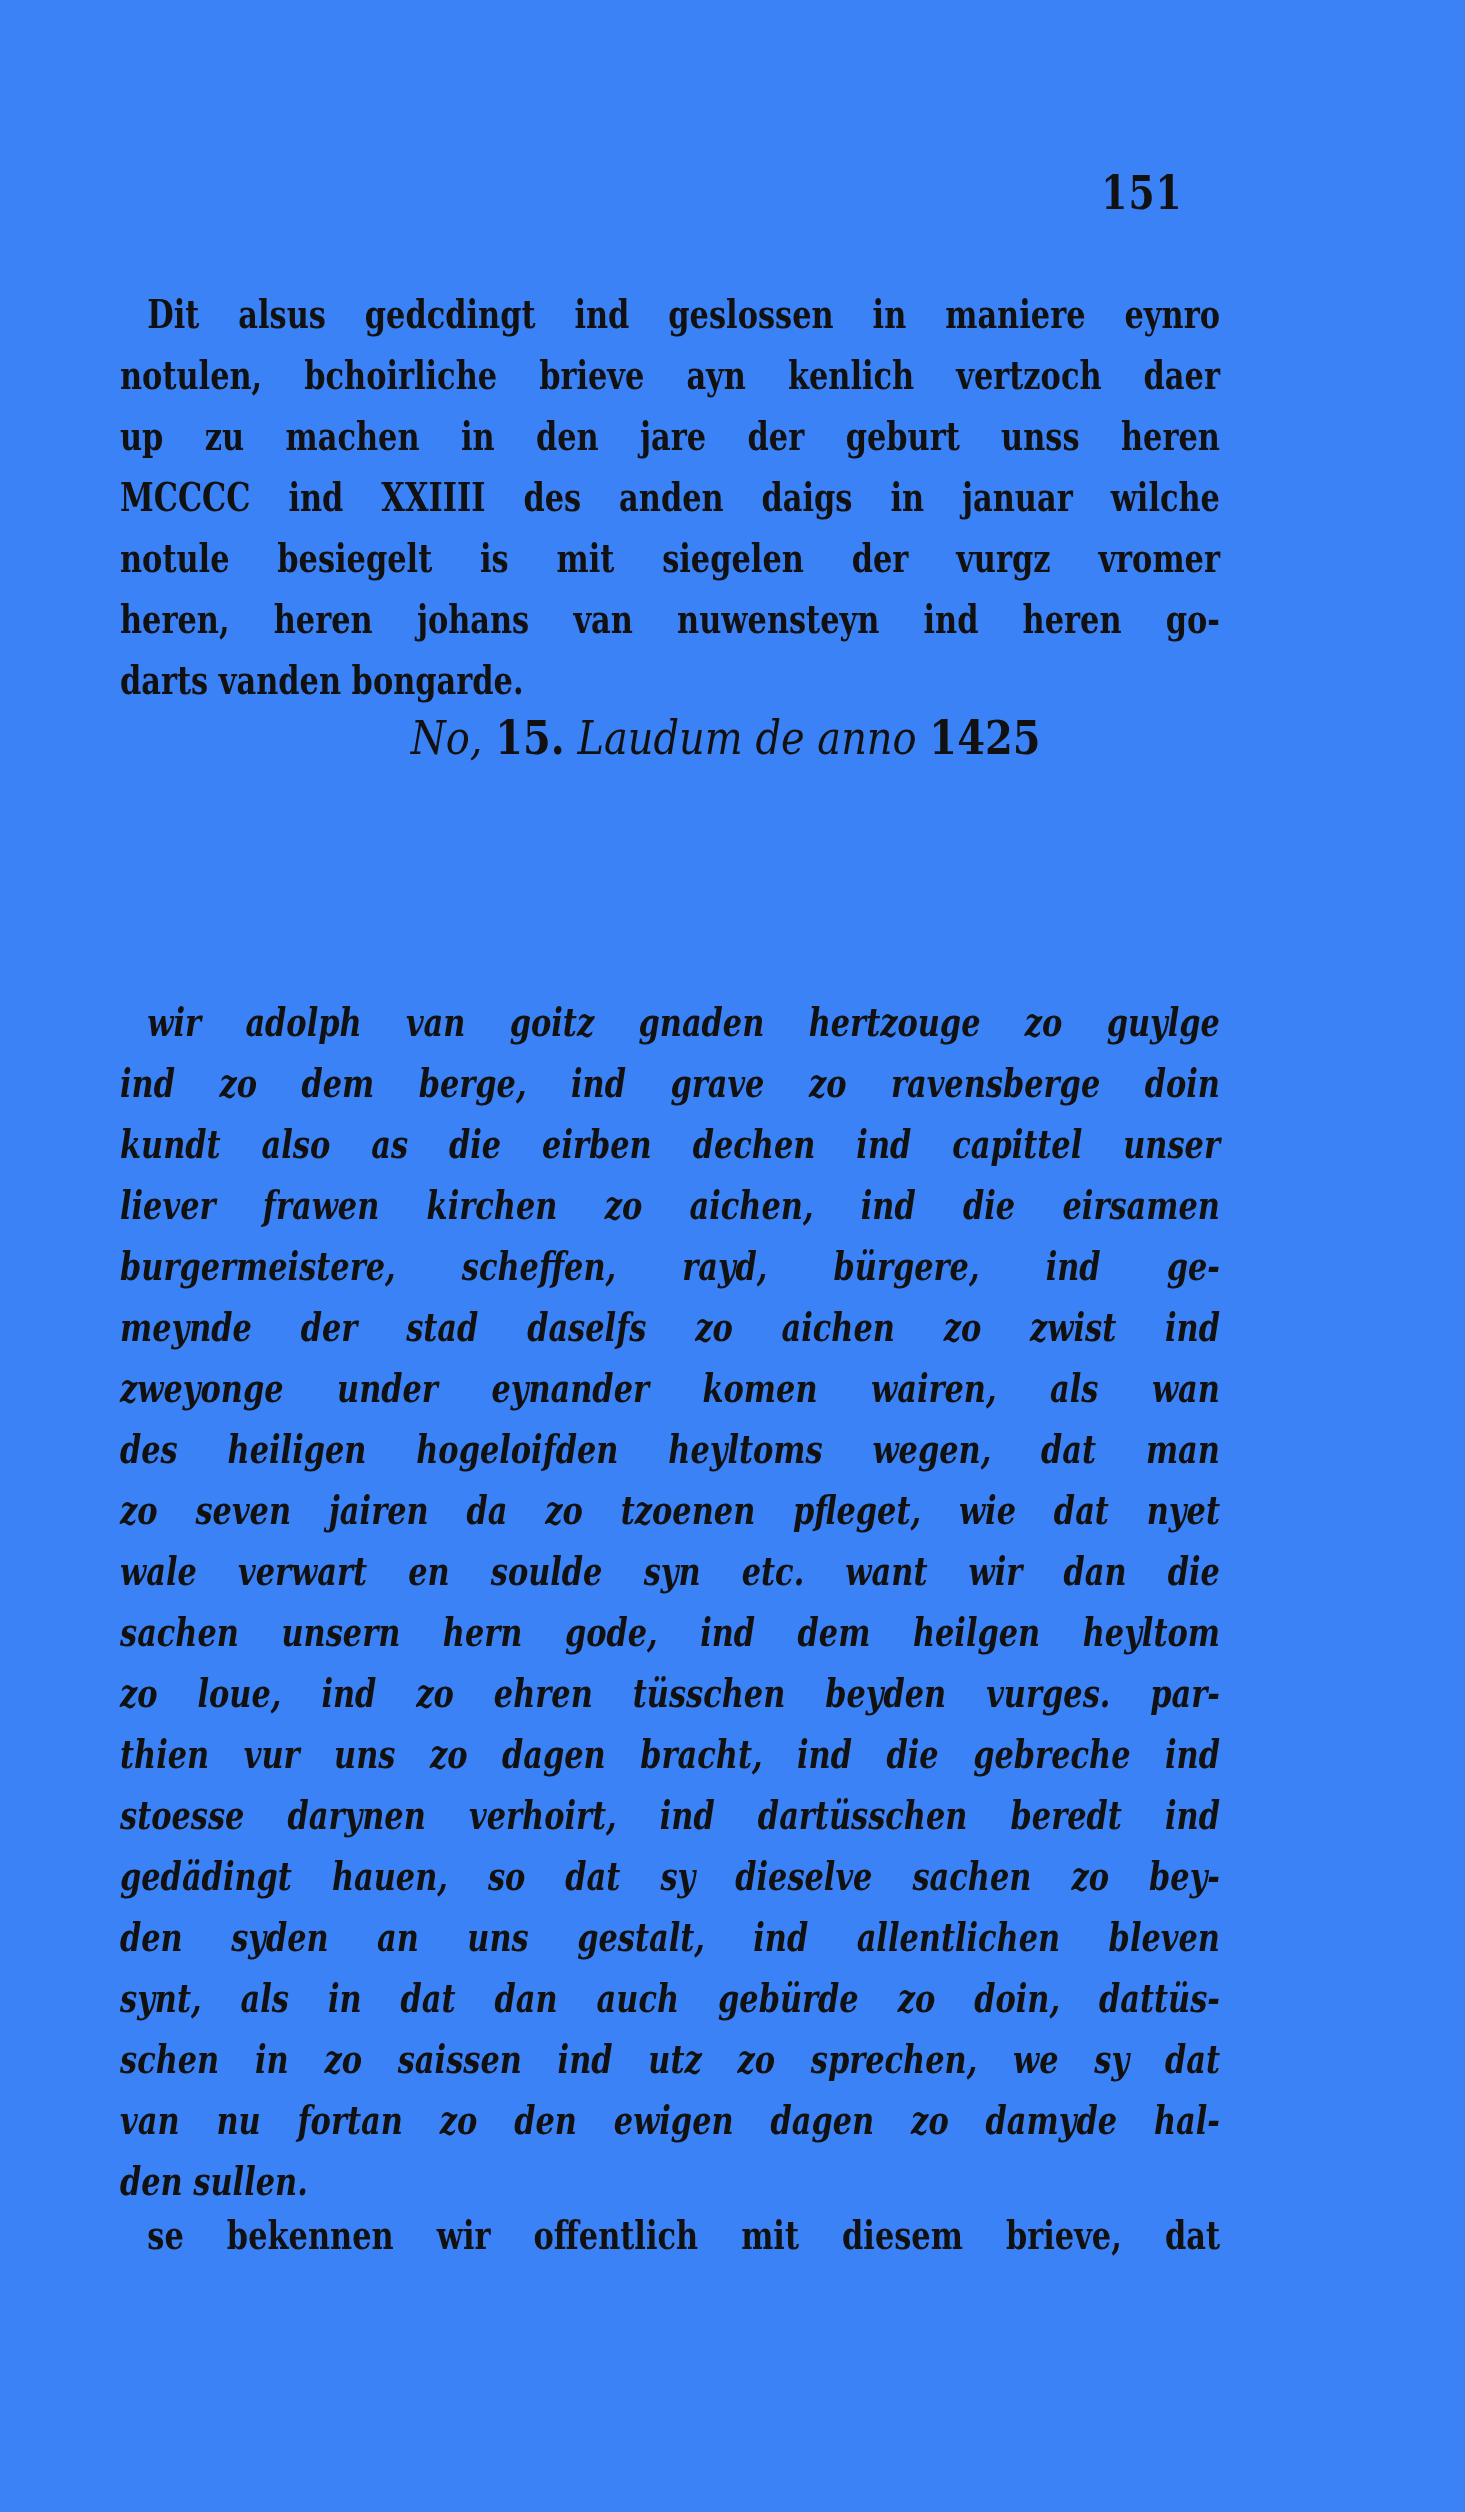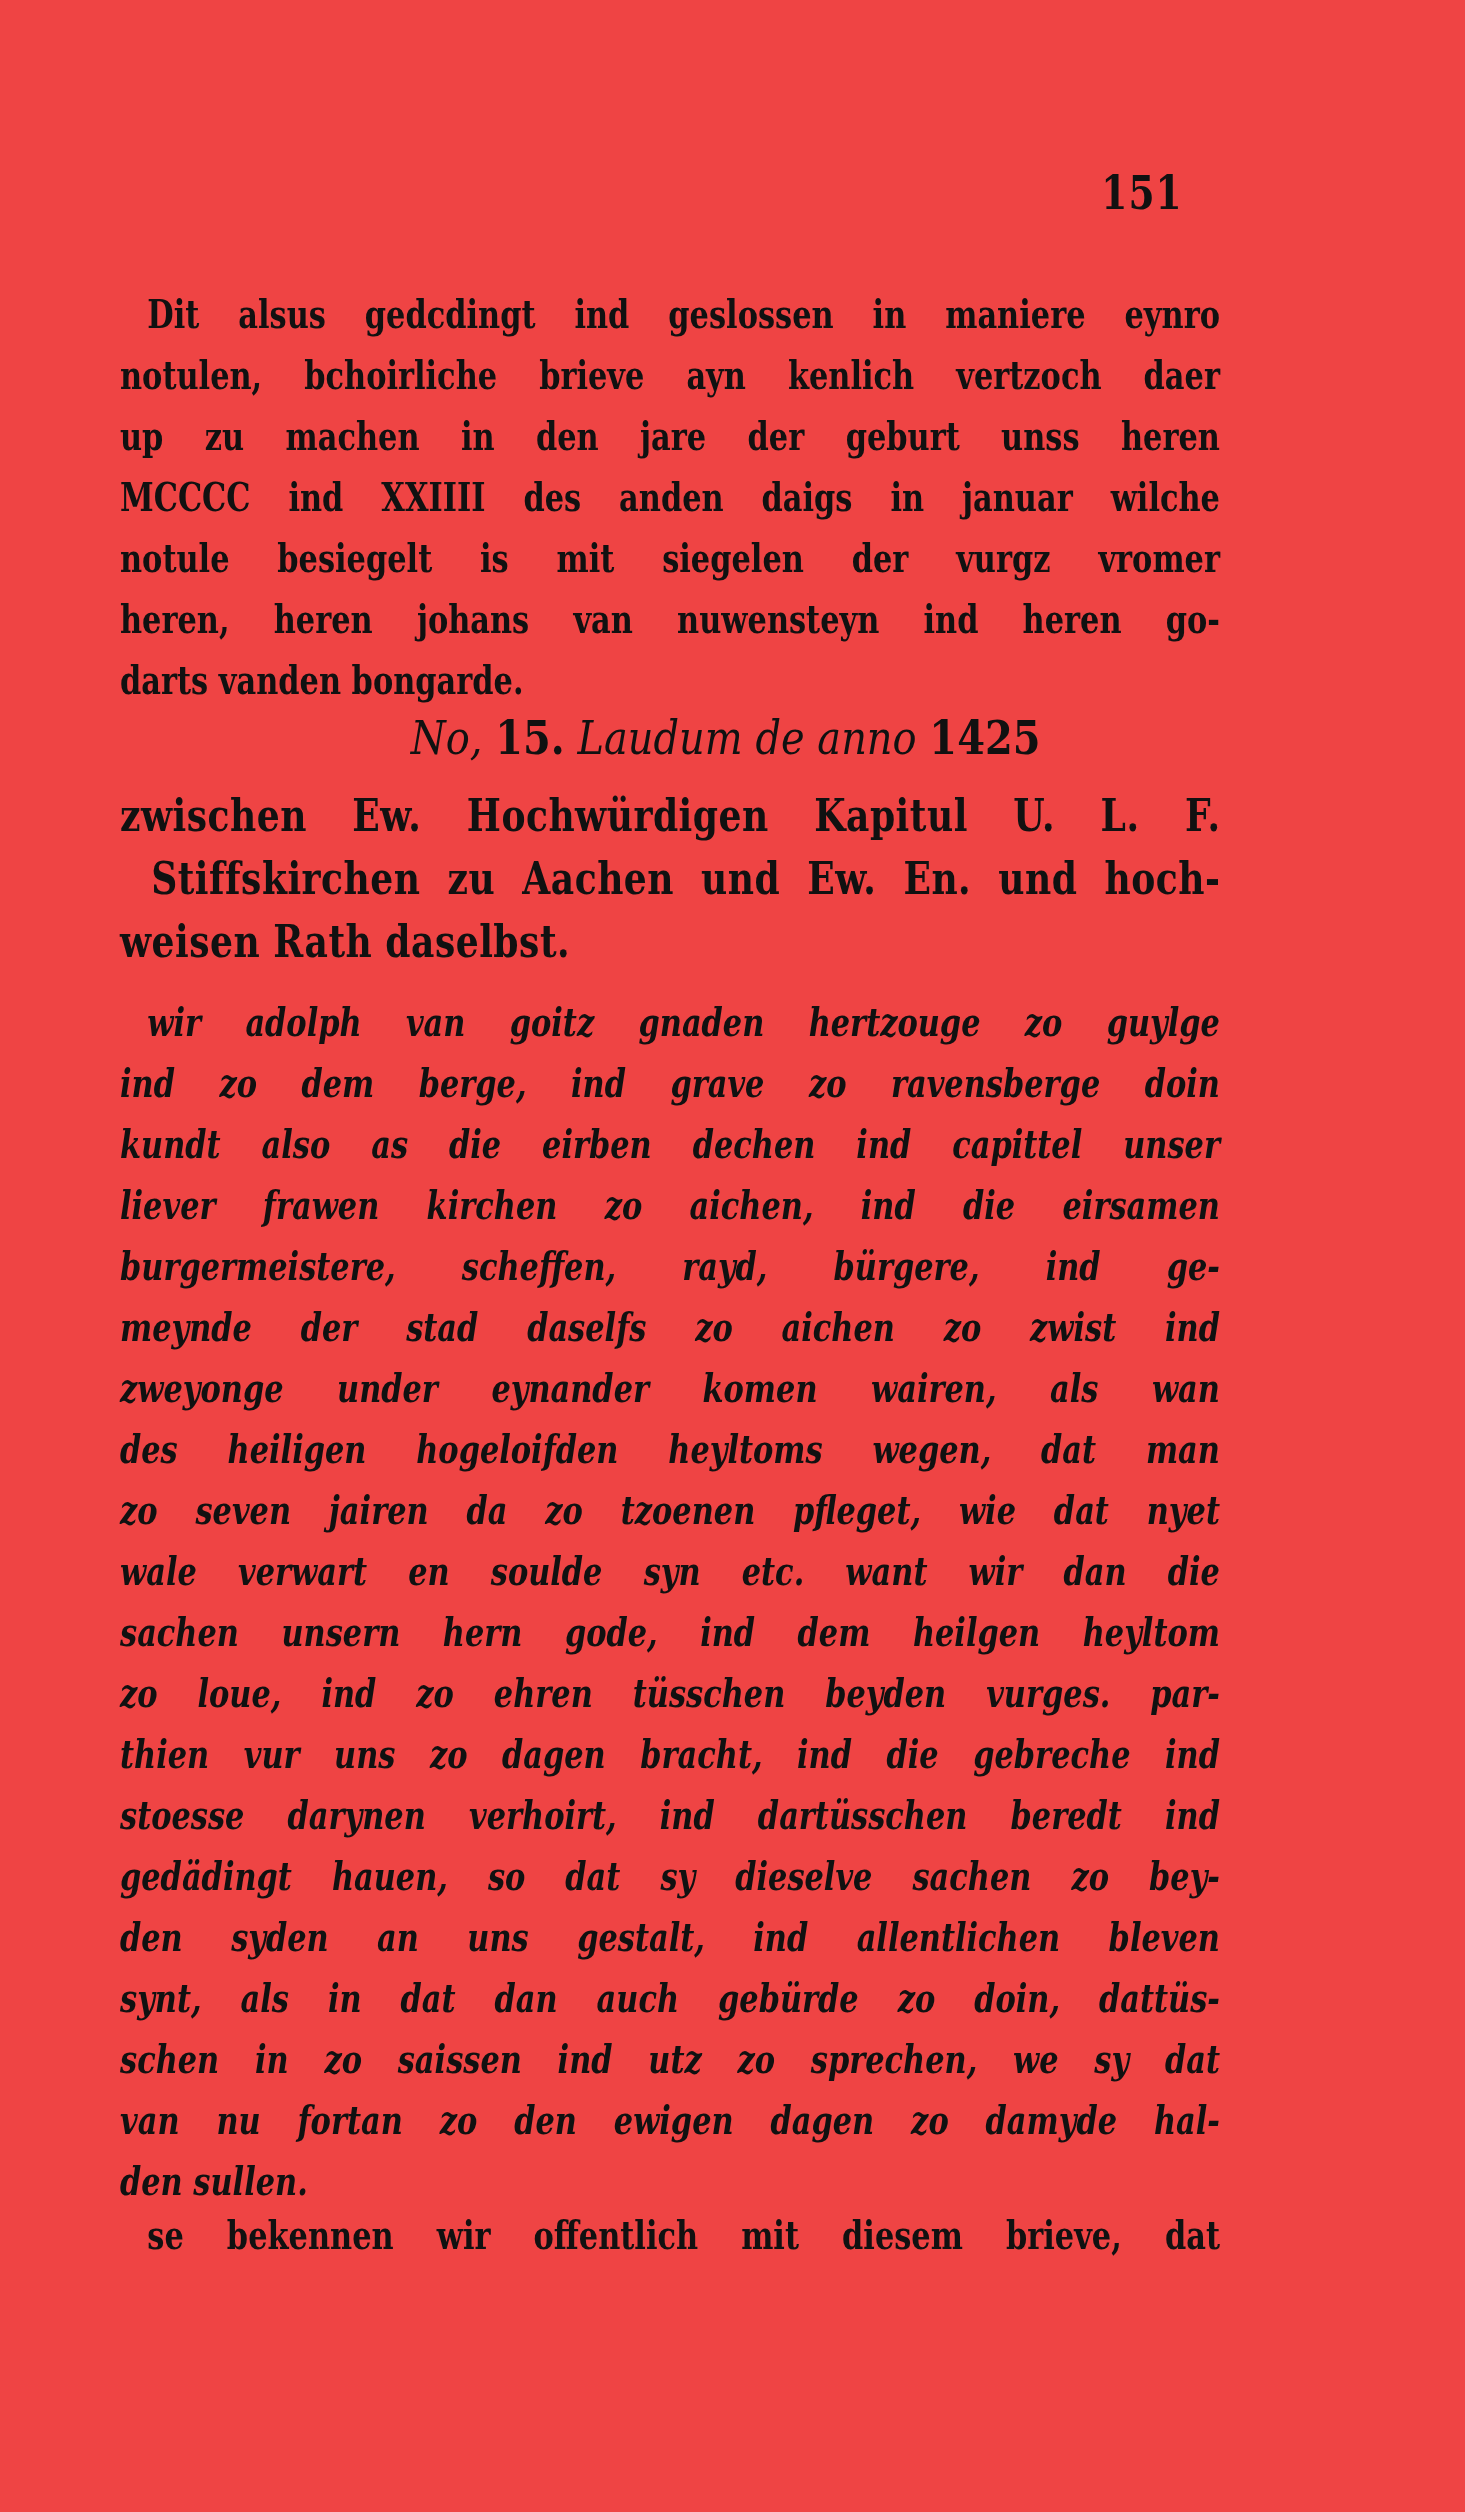--- a/index.html
+++ b/index.html
@@ -13,21 +13,21 @@
       position: relative;
       overflow: hidden;
       color: #111111;
       font-family: "DejaVu Serif", "Liberation Serif", serif;
     }
     .page {
       position: absolute;
       left: 0; top: 0;
       width: 1465px;
       height: 2512px;
-      background: #ef4444;
+      background: #3b82f6;
     }
     .page-number {
       position: absolute;
       top: 165px;
       left: 1081px;
       width: 101px;
       text-align: right;
       font-size: 47px;
       font-weight: bold;
       letter-spacing: 1.3px;
@@ -127,25 +127,20 @@
     <span class="line last">darts vanden bongarde.</span>
   </div>
 
   <div class="heading">
     <span>No,</span>
     <span class="num">15.</span>
     <span>Laudum de anno</span>
     <span class="num">1425</span>
   </div>
 
-  <div class="fraktur-block">
-    <span class="fraktur-line">zwischen Ew. Hochwürdigen Kapitul U. L. F.</span>
-    <span class="fraktur-line indent">Stiffskirchen zu Aachen und Ew. En. und hoch-</span>
-    <span class="fraktur-line last">weisen Rath daselbst.</span>
-  </div>
 
   <div class="text-block para2">
     <span class="line indent">wir adolph van goitz gnaden hertzouge zo guylge</span>
     <span class="line">ind zo dem berge, ind grave zo ravensberge doin</span>
     <span class="line">kundt also as die eirben dechen ind capittel unser</span>
     <span class="line">liever frawen kirchen zo aichen, ind die eirsamen</span>
     <span class="line">burgermeistere, scheffen, rayd, bürgere, ind ge-</span>
     <span class="line">meynde der stad daselfs zo aichen zo zwist ind</span>
     <span class="line">zweyonge under eynander komen wairen, als wan</span>
     <span class="line">des heiligen hogeloifden heyltoms wegen, dat man</span>

